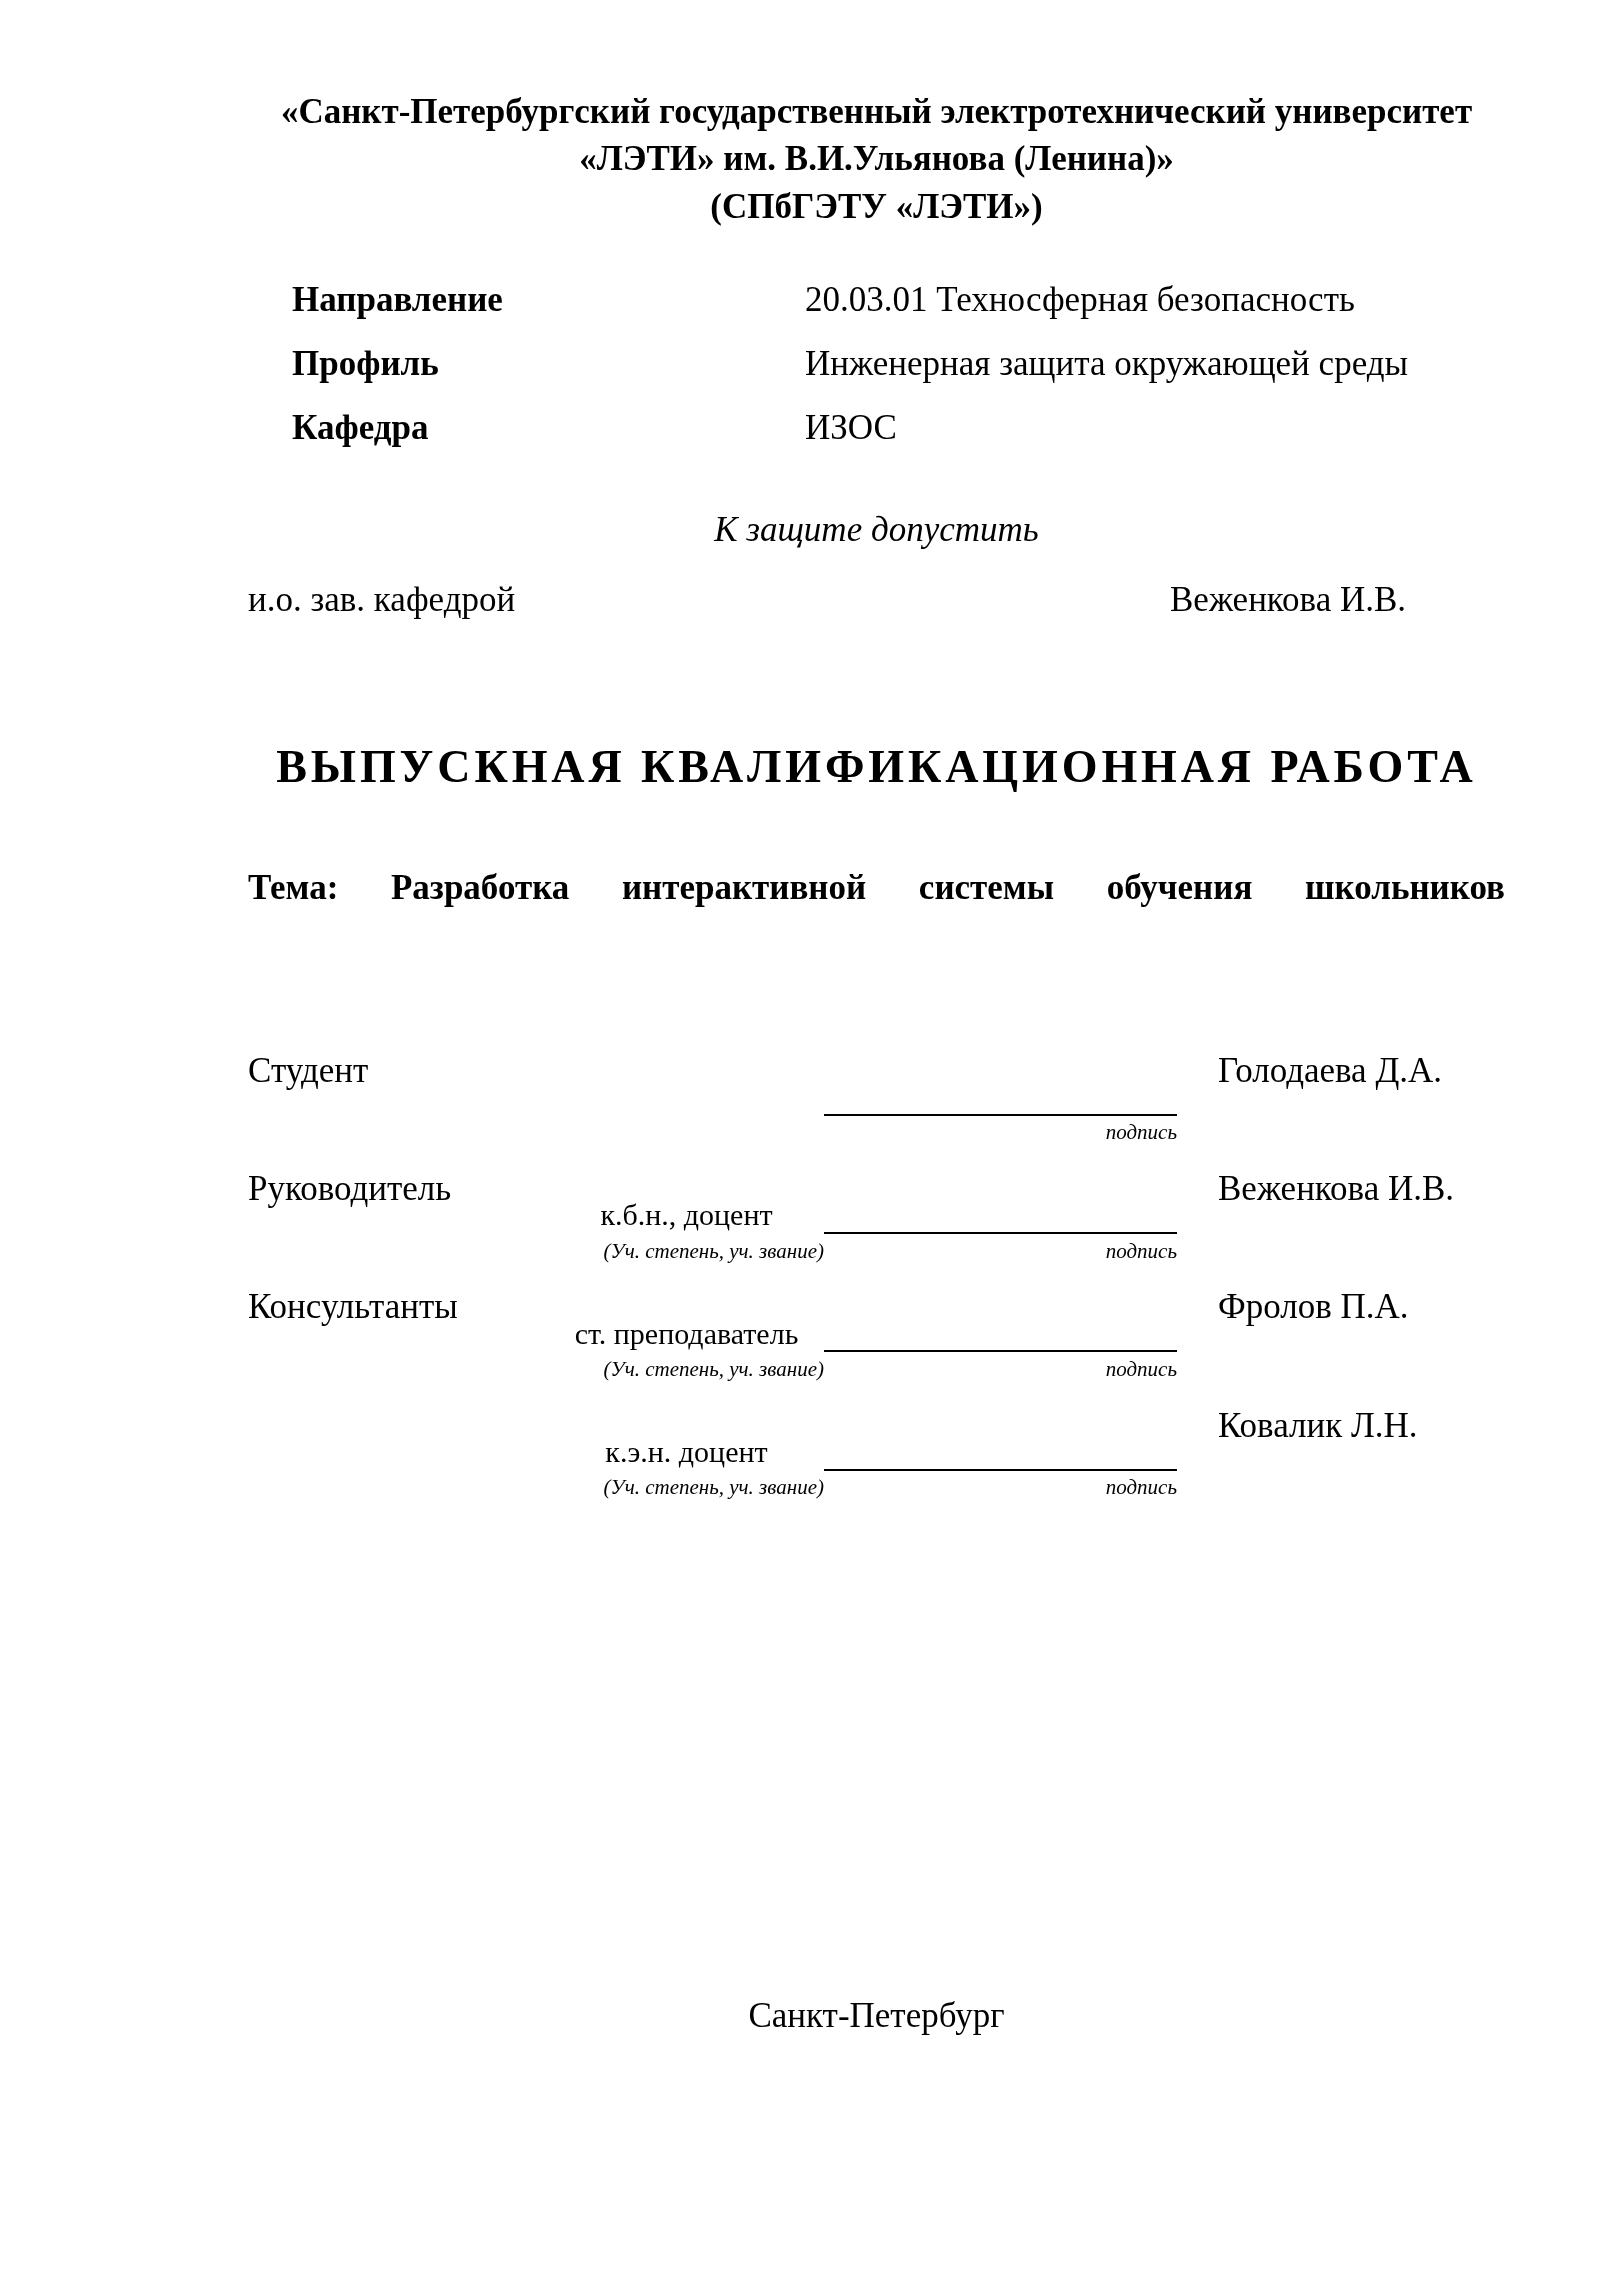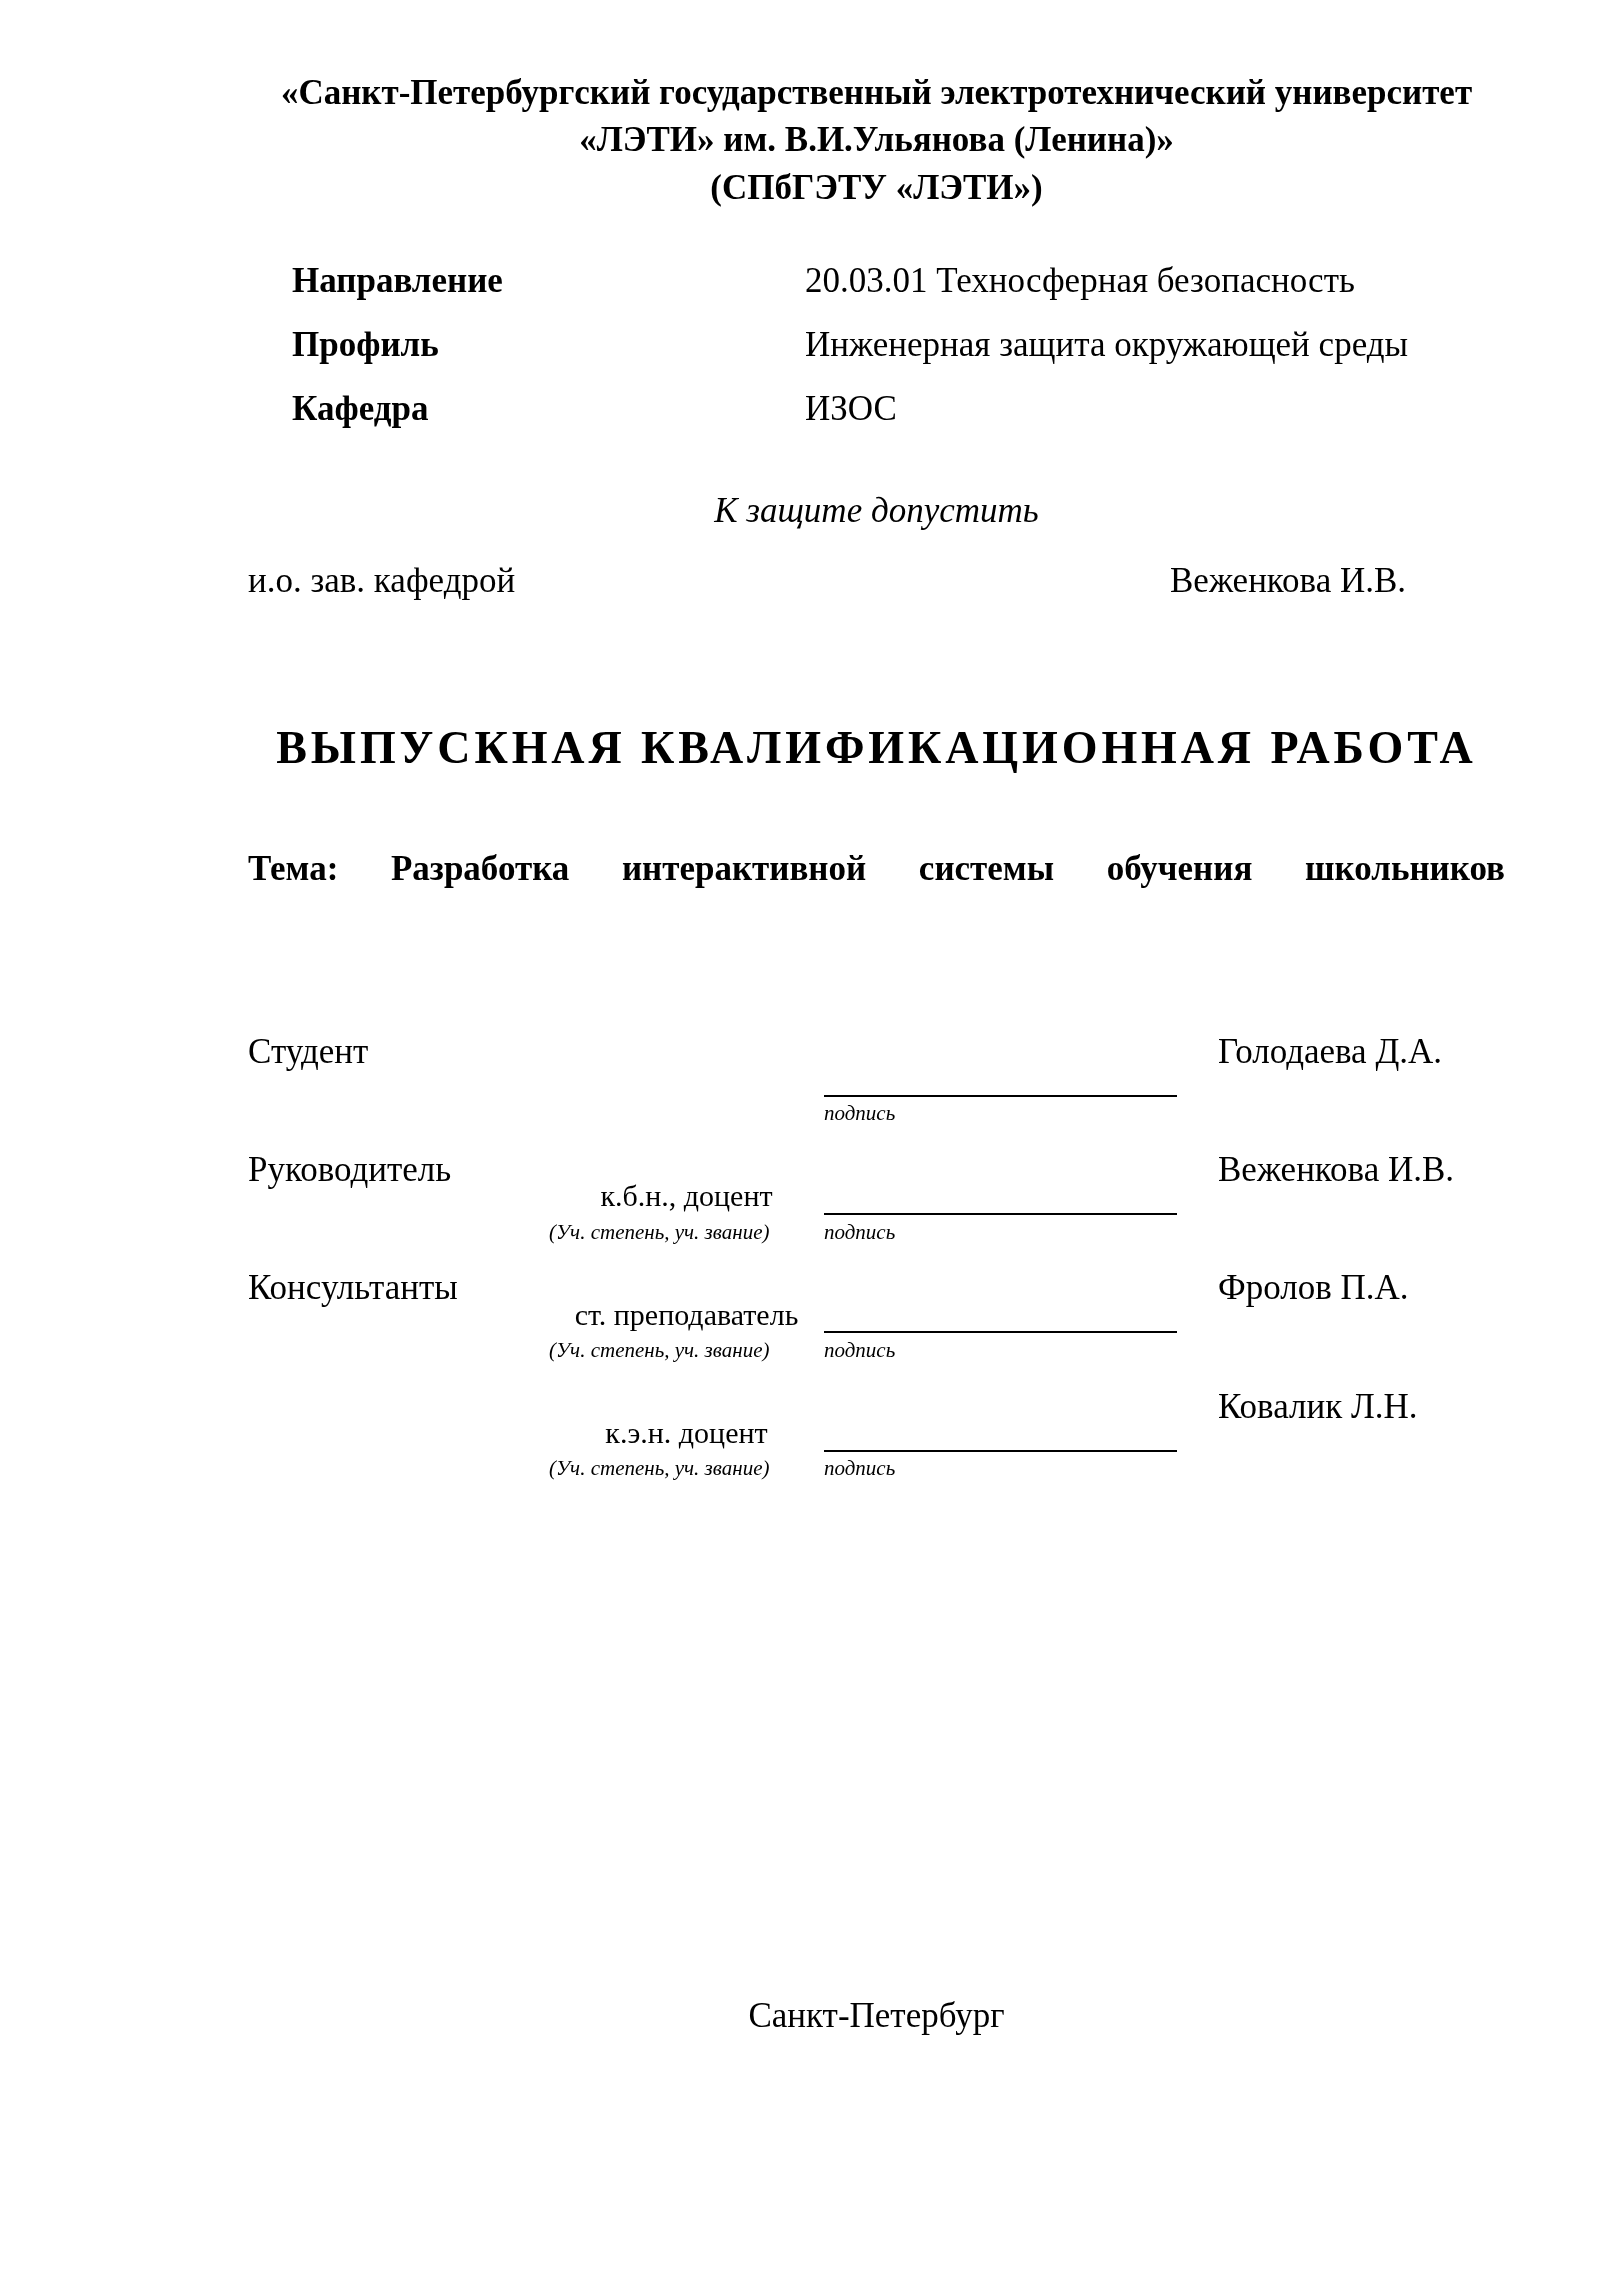--- a/index.html
+++ b/index.html
@@ -4,21 +4,21 @@
 <style>
   html, body { margin: 0; padding: 0; background: #ffffff; }
   .page {
     position: relative;
     width: 1623px;
     height: 2295px;
     background: #ffffff;
     color: #000000;
     font-family: "Liberation Serif", "DejaVu Serif", serif;
     box-sizing: border-box;
-    padding: 69px 118px 0 248px;
+    padding: 88px 118px 0 248px;
     overflow: hidden;
   }
   
   .uni-header {
     text-align: center;
     font-weight: bold;
     font-size: 35px;
     line-height: 1.35;
   }
   
@@ -57,21 +57,21 @@
   }
   .sig-line {
     border-bottom: 2.4px solid #000000;
     min-height: 63px;
     align-self: stretch;
   }
   .sig-name { font-size: 35px; align-self: start; padding-left: 41px; white-space: nowrap; }
   .sig-hint, .sig-caption {
     font-size: 21px;
     font-style: italic;
-    text-align: left;
+    text-align: right;
     padding-top: 4.7px;
     white-space: nowrap;
   }
   
   .footer {
     position: absolute;
     left: 248px;
     right: 118px;
     top: 1996px;
     text-align: center;

